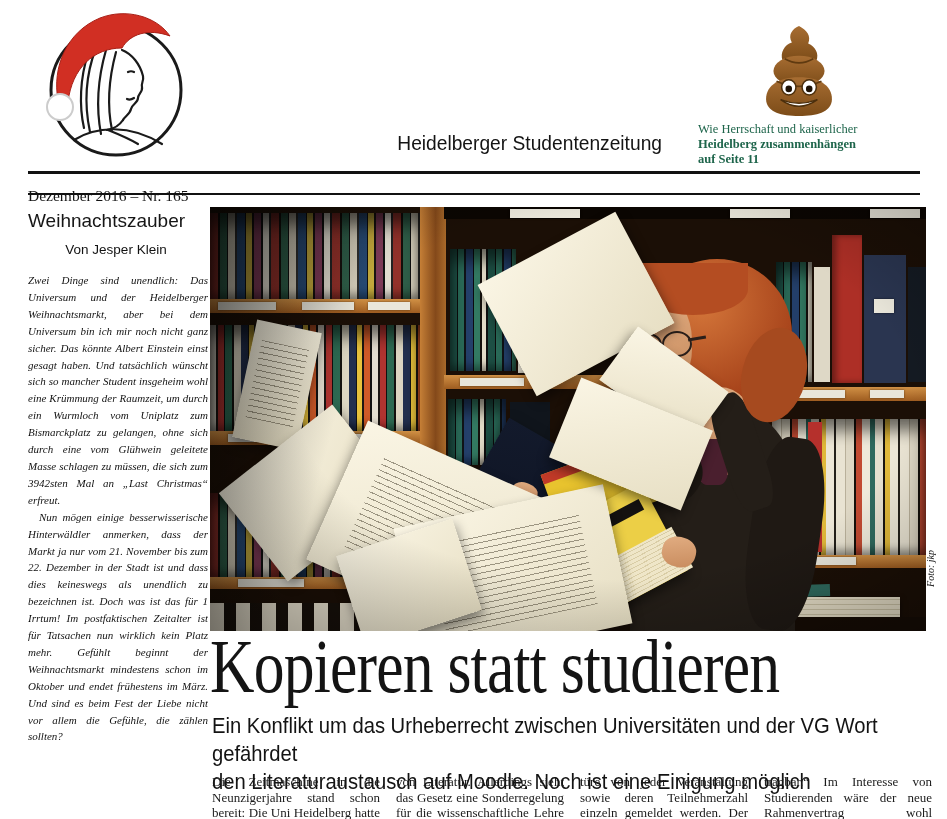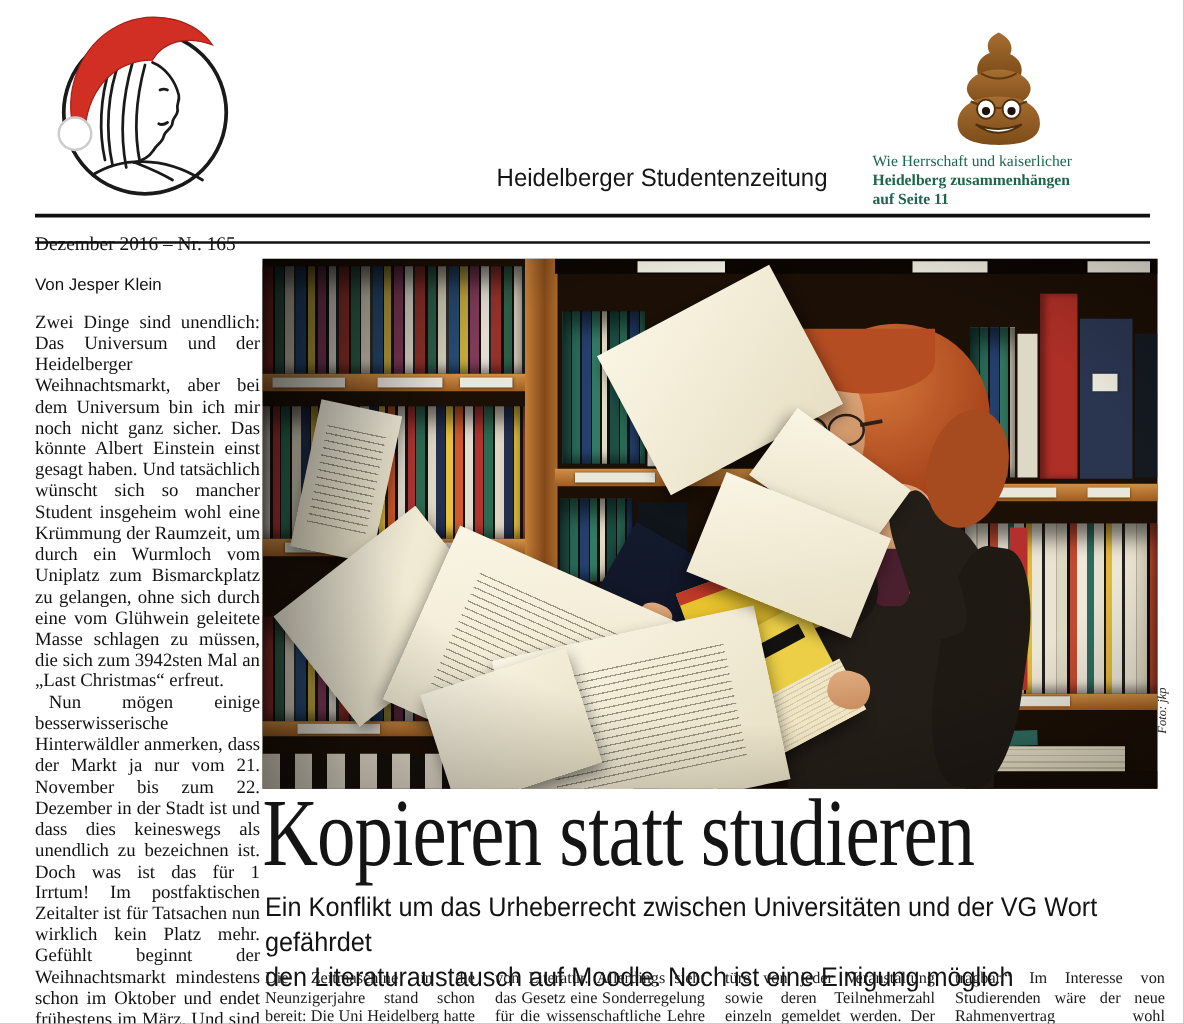--- a/index.html
+++ b/index.html
@@ -20,22 +20,22 @@
   
   .rule{left:28px;width:892px;background:#111;}
   .ib-date{left:28px;top:187px;font-size:15.5px;}
   .ib-motto{left:0;right:0;top:176px;text-align:center;font-size:14.5px;letter-spacing:.5px;color:#111;}
   .ib-motto .mb{font-size:9px;vertical-align:2px;padding:0 9px;}
   .ib-site{left:620px;top:175px;width:300px;text-align:right;font-size:15.5px;}
 
   
   .leftcol{left:28px;top:210px;width:180px;height:609px;overflow:hidden;}
   .lc-head{font-family:"Liberation Sans",sans-serif;font-size:19px;font-weight:400;margin:0;color:#161616;}
-  .lc-by{font-family:"Liberation Sans",sans-serif;font-size:13.5px;text-align:left;margin:10px 4px 0 0;}
-  .lc-par{font-size:15px;line-height:16.9px;text-align:justify;margin:0;}
+  .lc-by{font-family:"Liberation Sans",sans-serif;font-size:13.5px;text-align:center;margin:10px 4px 0 0;}
+  .lc-par{font-style:italic;font-size:11px;line-height:16.9px;text-align:justify;margin:0;}
   .lc-par.first{margin-top:15px;}
   .lc-par.ind{text-indent:11px;}
 
   
   .photo{left:210px;top:207px;width:716px;height:424px;background:#1b0f06;overflow:hidden;}
   .wood{background:linear-gradient(180deg,#d09045,#9e5c20);}
   .woodv{background:linear-gradient(90deg,#c57f36,#84491a 60%,#a96a2a);}
   .lbl{background:#e9e6da;box-shadow:0 0 2px rgba(0,0,0,.6);}
   .bkrow{box-shadow:inset 0 12px 16px rgba(0,0,0,.55),inset 0 -5px 8px rgba(0,0,0,.4);}
   .bk1{background:repeating-linear-gradient(90deg,#93312a 0 8px,#14100c 8px 10px,#2f5f49 10px 17px,#101010 17px 18px,#d7d0bc 18px 25px,#30302e 25px 27px,#274a74 27px 35px,#0f0f12 35px 36px,#c3a93c 36px 42px,#191411 42px 44px,#7e3a57 44px 51px,#111 51px 53px,#e2ddd0 53px 59px,#222 59px 61px);}
@@ -110,20 +110,21 @@
     <span class="n">Wie Herrschaft und kaiserlicher</span>
     <span class="b">Heidelberg zusammenhängen</span>
     <span class="b">auf Seite 11</span>
   </div>
 
   <div class="abs rule" style="top:171px;height:2.5px;"></div>
   <div class="abs ib-date">Dezember 2016 – Nr. 165</div>
   <div class="abs rule" style="top:193px;height:2px;"></div>
 
   <div class="abs leftcol">
+    <h2 class="lc-head">Weihnachtszauber</h2>
     <div class="lc-by">Von Jesper Klein</div>
     <p class="lc-par first">Zwei Dinge sind unendlich: Das Universum und der Heidelberger Weihnachtsmarkt, aber bei dem Universum bin ich mir noch nicht ganz sicher. Das könnte Albert Einstein einst gesagt haben. Und tatsächlich wünscht sich so mancher Student insgeheim wohl eine Krümmung der Raumzeit, um durch ein Wurmloch vom Uniplatz zum Bismarckplatz zu gelangen, ohne sich durch eine vom Glühwein geleitete Masse schlagen zu müssen, die sich zum 3942sten Mal an „Last Christmas“ erfreut.</p>
     <p class="lc-par ind">Nun mögen einige besserwisserische Hinterwäldler anmerken, dass der Markt ja nur vom 21. November bis zum 22. Dezember in der Stadt ist und dass dies keineswegs als unendlich zu bezeichnen ist. Doch was ist das für 1 Irrtum! Im postfaktischen Zeitalter ist für Tatsachen nun wirklich kein Platz mehr. Gefühlt beginnt der Weihnachtsmarkt mindestens schon im Oktober und endet frühestens im März. Und sind es beim Fest der Liebe nicht vor allem die Gefühle, die zählen sollten?</p>
 
   </div>
 
   <div class="abs photo">
 
     <div class="abs bkrow bk1" style="left:0;top:6px;width:210px;height:86px;"></div>
     <div class="abs wood" style="left:0;top:92px;width:210px;height:14px;"></div>

